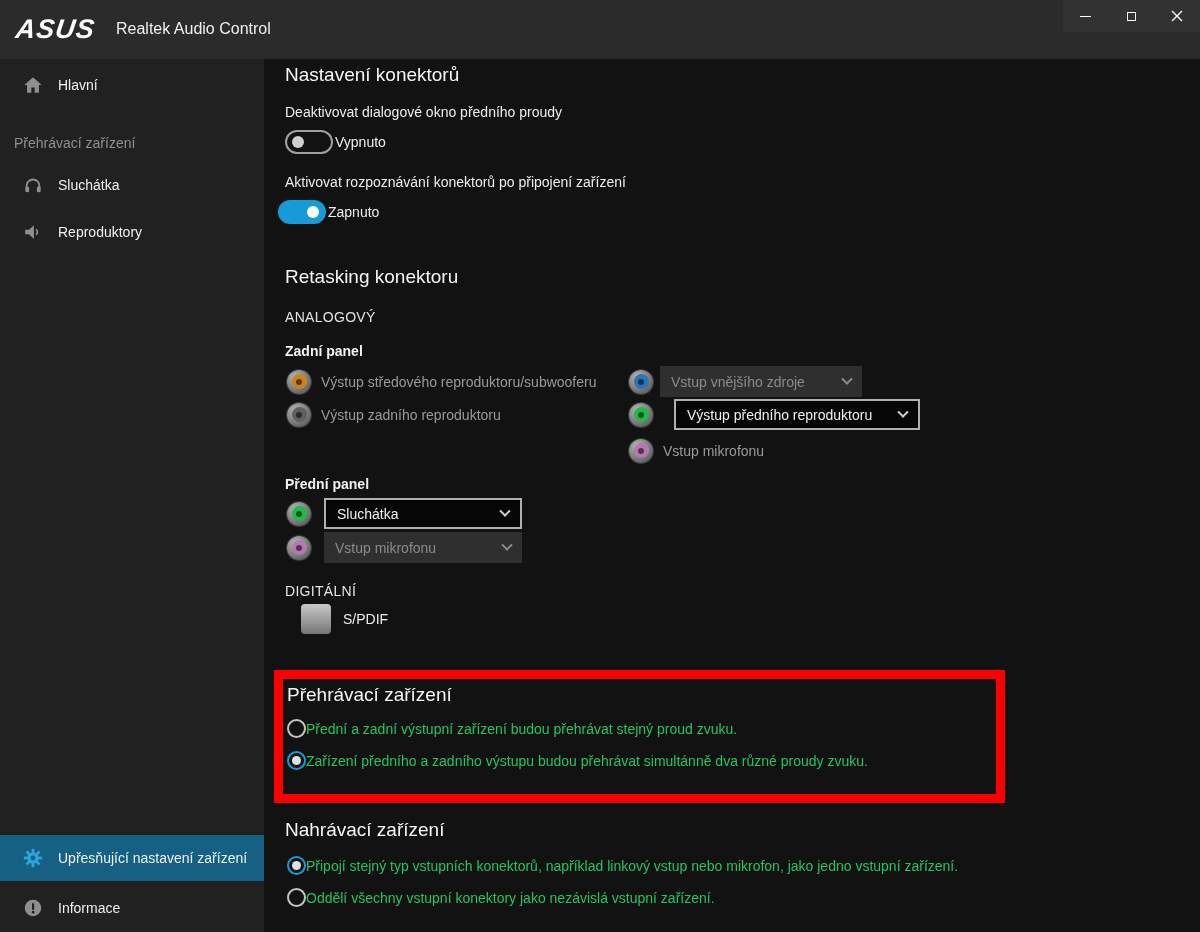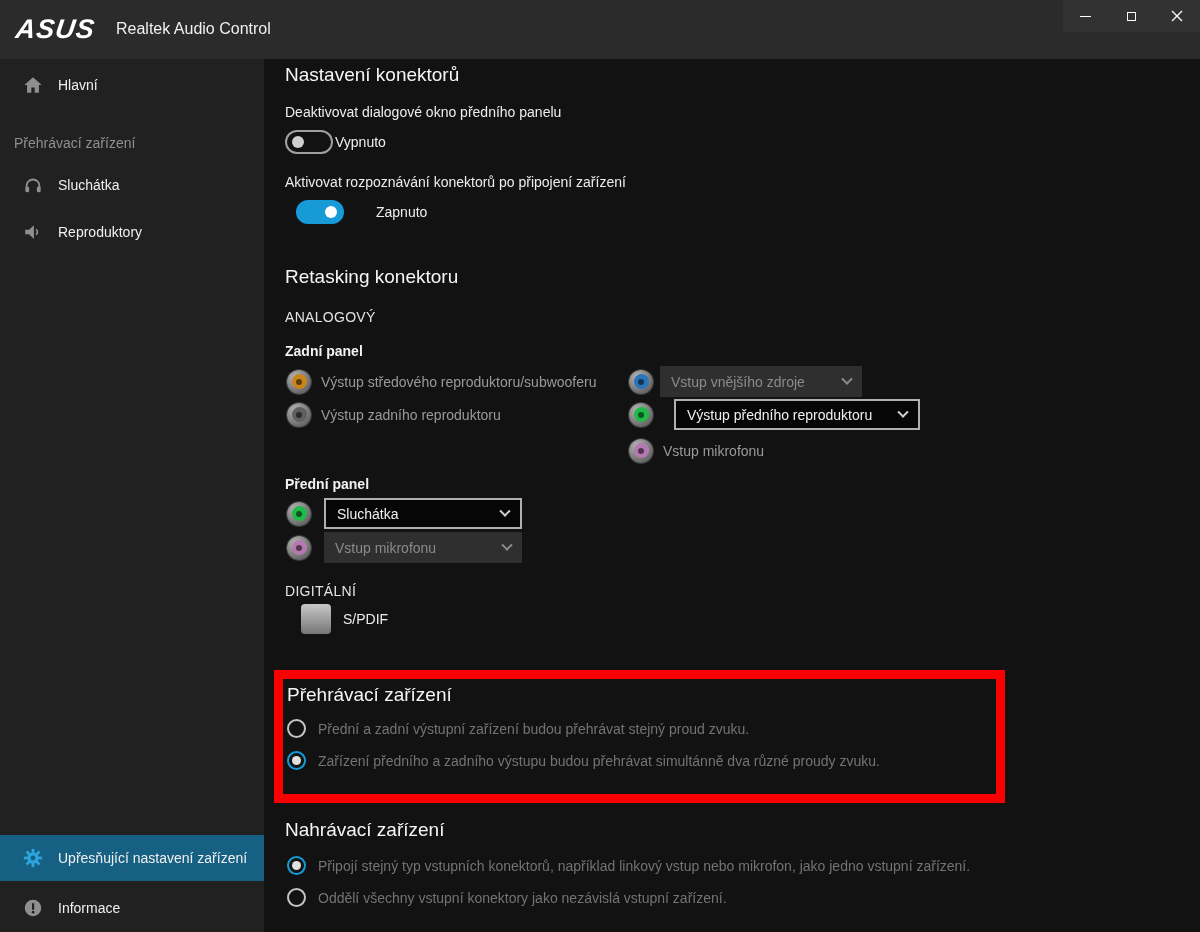--- a/index.html
+++ b/index.html
@@ -72,21 +72,21 @@
   .spdif { width:30px; height:30px; border-radius:4px; background:linear-gradient(#c8c8c8,#767676); padding:3px; }
   .spdif .inner { width:100%; height:100%; background:#e08c12; border-radius:1px; position:relative; }
   .spdif .slit { position:absolute; left:50%; top:0; width:2px; height:100%; background:#241a04; transform:translateX(-50%); }
 
   
   .radio { width:19px; height:19px; border-radius:50%; border:2px solid #c4c4c4; flex:0 0 19px;
     display:flex; align-items:center; justify-content:center; background:transparent; }
   .radio .dot { display:none; width:9px; height:9px; border-radius:50%; background:#e0e0e0; }
   .radio.checked { border-color:#169bd7; }
   .radio.checked .dot { display:block; }
-  .radio-label { margin-left:12px; font-size:14px; color:#737373; white-space:nowrap; }
+  .radio-label { font-size:14px; color:#22c55e; white-space:nowrap; }
 
   
   .annotation-rect { position:absolute; left:274px; top:670px; width:731px; height:133px;
     border:9px solid #fb0000; pointer-events:none; z-index:5; }
 </style>
 </head>
 <body>
 
 <div id="app">
 
@@ -158,30 +158,30 @@
         <circle cx="12" cy="12" r="9" fill="#8f8f8f"></circle>
         <rect x="10.9" y="6.8" width="2.4" height="7" fill="#212121"></rect>
         <circle cx="12.1" cy="16.6" r="1.5" fill="#212121"></circle>
       </svg>
       <span>Informace</span>
     </div>
   </div>
 
   <div class="h1" style="left:285px; top:64px;">Nastavení konektorů</div>
 
-  <div class="lbl" style="left:285px; top:104px;">Deaktivovat dialogové okno předního panelu</div>
+  <div class="lbl" style="left:285px; top:104px;">Deaktivovat dialogové okno předního proudy</div>
   <div class="row" style="left:285px; top:130px; height:24px;">
     <div class="toggle">
       <span class="knob"></span>
     </div>
     <span class="toggle-state">Vypnuto</span>
   </div>
 
   <div class="lbl" style="left:285px; top:174px;">Aktivovat rozpoznávání konektorů po připojení zařízení</div>
-  <div class="row" style="left:296px; top:200px; height:24px;gap:30px;">
+  <div class="row" style="left:278px; top:200px; height:24px;">
     <div class="toggle on">
       <span class="knob"></span>
     </div>
     <span class="toggle-state">Zapnuto</span>
   </div>
 
   <div class="h1" style="left:285px; top:266px;">Retasking konektoru</div>
   <div class="caps" style="left:285px; top:309px;">ANALOGOVÝ</div>
   <div class="panel-lbl" style="left:285px; top:343px;">Zadní panel</div>
 

